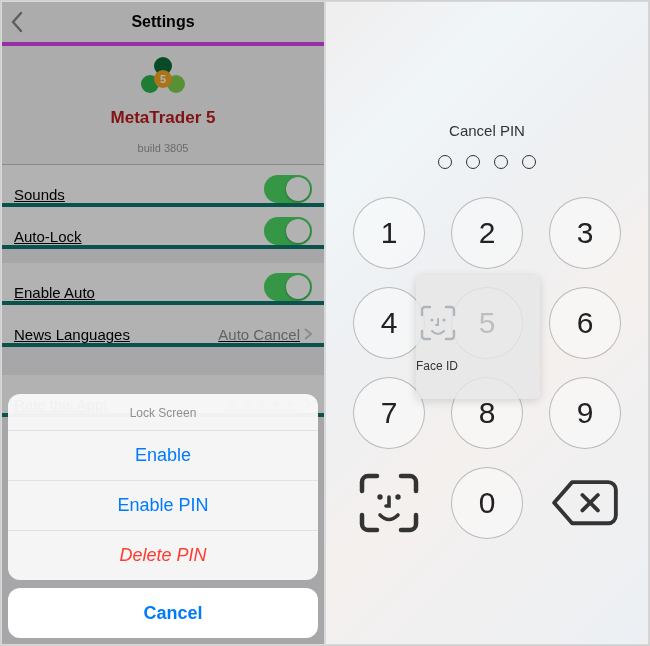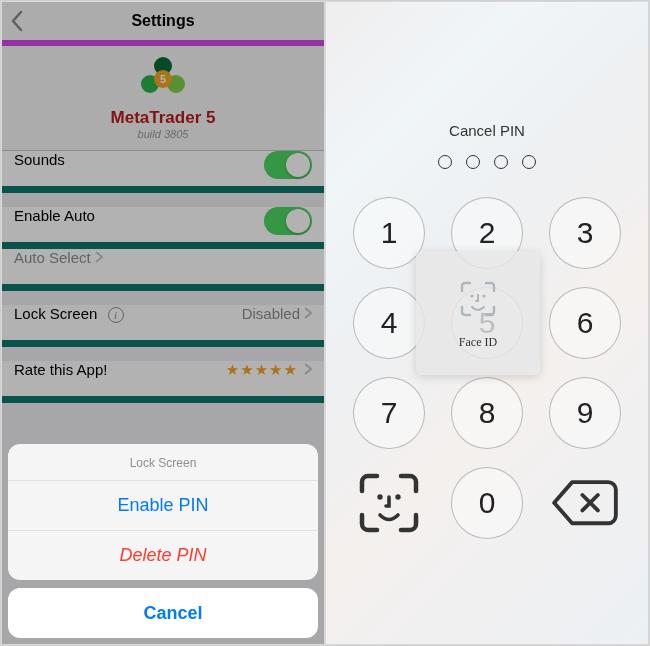--- a/index.html
+++ b/index.html
@@ -24,40 +24,40 @@
     display:flex;flex-direction:column;align-items:center;justify-content:center;
   }
   
   .dim-overlay {
     position:absolute;inset:0;background:rgba(0,0,0,0.30);z-index:5;
     pointer-events:none;
   }
   
   .nav-header {
     height:44px;display:flex;align-items:center;justify-content:center;
-    background:#f7f7f7;border-bottom:6px solid #d946ef;
+    background:#f7f7f7;border-bottom:4px solid #d946ef;
     position:relative;
   }
   .nav-back {
     position:absolute;left:8px;top:0;bottom:0;display:flex;align-items:center;
     color:#888;
   }
   .nav-back svg{width:14px;height:22px;}
   .nav-title{font-weight:600;font-size:16px;}
   
   .brand-block{
     background:#f7f7f7;padding:6px 0 10px;text-align:center;border-bottom:1px solid #c8c8c8;
   }
   .brand-name{font-size:17px;color:#b91c1c;font-weight:600;margin-top:2px;}
-  .brand-build{font-size:11px;color:#9a9a9a;margin-top:0;font-style:italic;}
+  .brand-build{font-size:11px;color:#9a9a9a;margin-top:14px;}
   .logo{width:54px;height:54px;margin:0 auto;}
   
   .row{
-    height:42px;background:#fff;display:flex;align-items:flex-start;
-    padding:0 12px;border-bottom:7px solid #0f766e;font-size:15px;
+    height:42px;background:#fff;display:flex;align-items:flex-end;
+    padding:0 12px;border-bottom:4px solid #0f766e;font-size:15px;text-decoration:underline;
   }
   .row .label{flex:1;color:#000;}
   .row .value{color:#8e8e93;font-size:15px;margin-right:4px;}
   .row .chev{color:#c7c7cc;}
   .row .chev svg{width:8px;height:12px;}
   .gap{height:14px;}
   .info-icon{
     display:inline-flex;width:16px;height:16px;border:1px solid #8e8e93;border-radius:50%;
     align-items:center;justify-content:center;font-size:11px;color:#8e8e93;margin-left:6px;
     font-style:italic;font-family:Georgia,serif;
@@ -92,27 +92,26 @@
   .pin-dots{display:flex;gap:14px;margin-top:16px;margin-bottom:28px;}
   .pin-dot{width:14px;height:14px;border:1.2px solid #333;border-radius:50%;}
   .keypad{display:grid;grid-template-columns:repeat(3,72px);grid-template-rows:repeat(4,72px);gap:18px 26px;position:relative;}
   .key{
     width:72px;height:72px;border-radius:50%;border:1px solid rgba(0,0,0,0.25);
     display:flex;align-items:center;justify-content:center;font-size:30px;color:#222;
     background:rgba(255,255,255,0.4);
   }
   .key.util{border:none;background:transparent;font-size:24px;color:#333;}
   .face-overlay{
-    position:absolute;top:54px;left:63px;width:124px;height:124px;
+    position:absolute;top:78px;left:63px;width:124px;height:124px;
     background:rgba(230,230,230,0.8);
     border-radius:6px;
-    display:flex;flex-direction:column;align-items:center;justify-content:center;
+    display:flex;flex-direction:column;align-items:flex-start;justify-content:center;
     box-shadow:0 2px 10px rgba(0,0,0,0.15);
     z-index:3;
-    font-family:Liberation Serif, serif;
   }
   .face-overlay .fid-label{font-size:12px;color:#333;margin-top:10px;}
   .bigface svg{width:44px;height:44px;}
 </style>
 </head>
 <body>
 
 <div class="screen screen-left">
   <div class="nav-header">
     <div class="nav-back">
@@ -138,58 +137,56 @@
     </div>
     <div class="brand-build">build 3805</div>
   </div>
 
   <div class="row">
     <div class="label">Sounds</div>
     <div class="toggle">
         <div class="knob"></div>
       </div>
   </div>
+  <div class="row">
+    <div class="label">Auto-Lock</div>
+    <div class="toggle">
+        <div class="knob"></div>
+      </div>
+  </div>
   <div class="gap"></div>
   <div class="row">
     <div class="label">Enable Auto</div>
     <div class="toggle">
         <div class="knob"></div>
       </div>
   </div>
   <div class="row">
-    <div class="value">Auto Select</div>
+    <div class="label">News Languages</div>
+    <div class="value">Auto Cancel</div>
     <div class="chev"><svg viewBox="0 0 8 12">
           <polyline points="1,1 7,6 1,11" fill="none" stroke="#c7c7cc" stroke-width="2"></polyline>
         </svg></div>
   </div>
   <div class="gap"></div>
-  <div class="row">
-    <div class="label">
-      <span>Lock Screen</span>
-      <span class="info-icon">i</span>
-    </div>
-    <div class="value">Disabled</div>
-    <div class="chev"><svg viewBox="0 0 8 12">
-          <polyline points="1,1 7,6 1,11" fill="none" stroke="#c7c7cc" stroke-width="2"></polyline>
-        </svg></div>
-  </div>
   <div class="gap"></div>
   <div class="row">
     <div class="label">Rate this App!</div>
     <div class="stars">★★★★★</div>
     <div class="chev" style="margin-left:6px"><svg viewBox="0 0 8 12">
           <polyline points="1,1 7,6 1,11" fill="none" stroke="#c7c7cc" stroke-width="2"></polyline>
         </svg></div>
   </div>
 
   <div class="dim-overlay"></div>
 
   <div class="action-sheet">
     <div class="sheet-group">
       <div class="sheet-title">Lock Screen</div>
+      <div class="sheet-btn">Enable</div>
       <div class="sheet-btn">Enable PIN</div>
       <div class="sheet-btn destructive">Delete PIN</div>
     </div>
     <div class="cancel-group">
       <div class="cancel-btn">Cancel</div>
     </div>
   </div>
 </div>
 
 <div class="screen screen-right">

